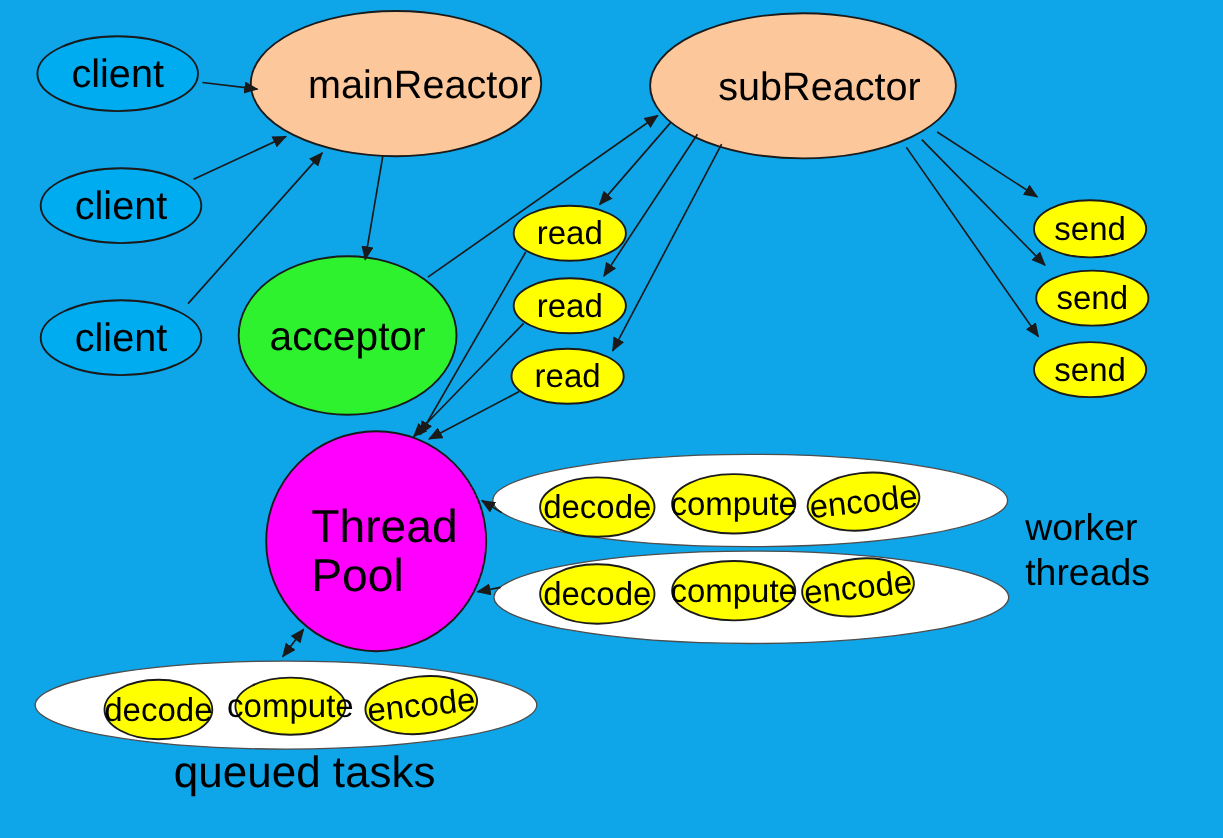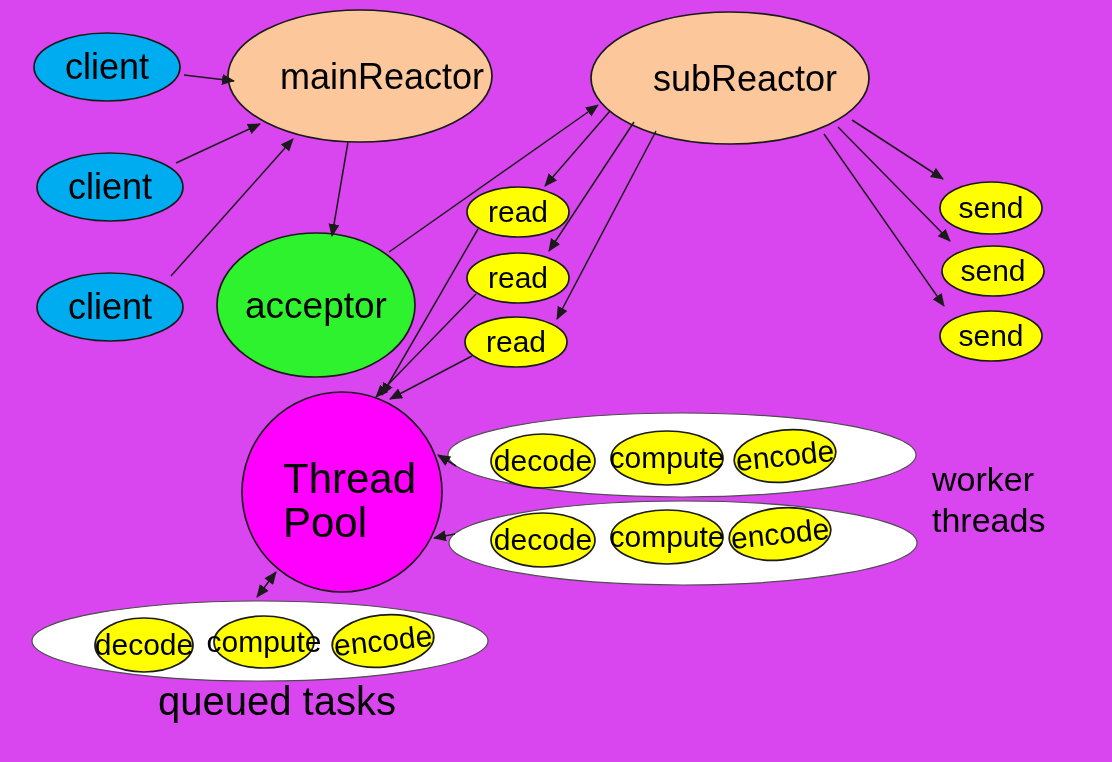--- a/index.html
+++ b/index.html
@@ -1,16 +1,16 @@
 <!DOCTYPE html>
 <html><head>
 <meta charset="utf-8">
 <style>
   html,body{margin:0;padding:0;background:#ffffff;}
-  .stage{position:relative;width:1112px;height:762px;overflow:hidden;background:#d946ef;}
+  .stage{position:relative;width:1112px;height:762px;overflow:hidden;background:#0ea5e9;}
   svg{display:block;font-family:"Liberation Sans",sans-serif;}
   .container{fill:#ffffff;stroke:#4d4d4d;stroke-width:1.2px;}
   .node{stroke:#1a1a1a;stroke-width:1.7px;}
   .arrow{stroke:#1a1a1a;stroke-width:1.5px;fill:none;}
   text{fill:#000000;}
   .mid{text-anchor:middle;}
   .t30{font-size:30px;}
   .t34{font-size:34px;}
   .t36{font-size:36px;}
   .t37{font-size:37px;}

